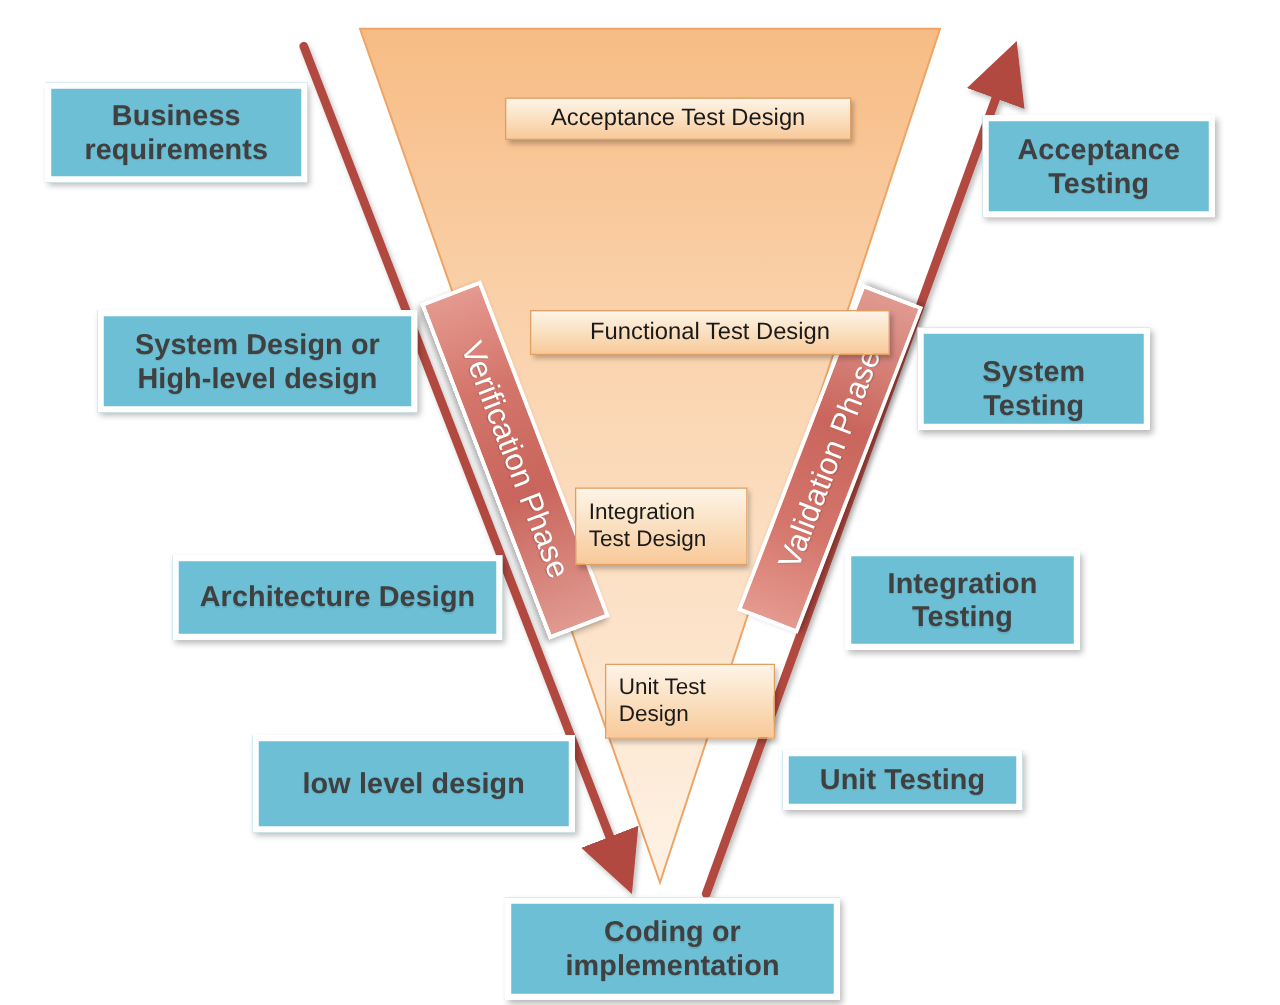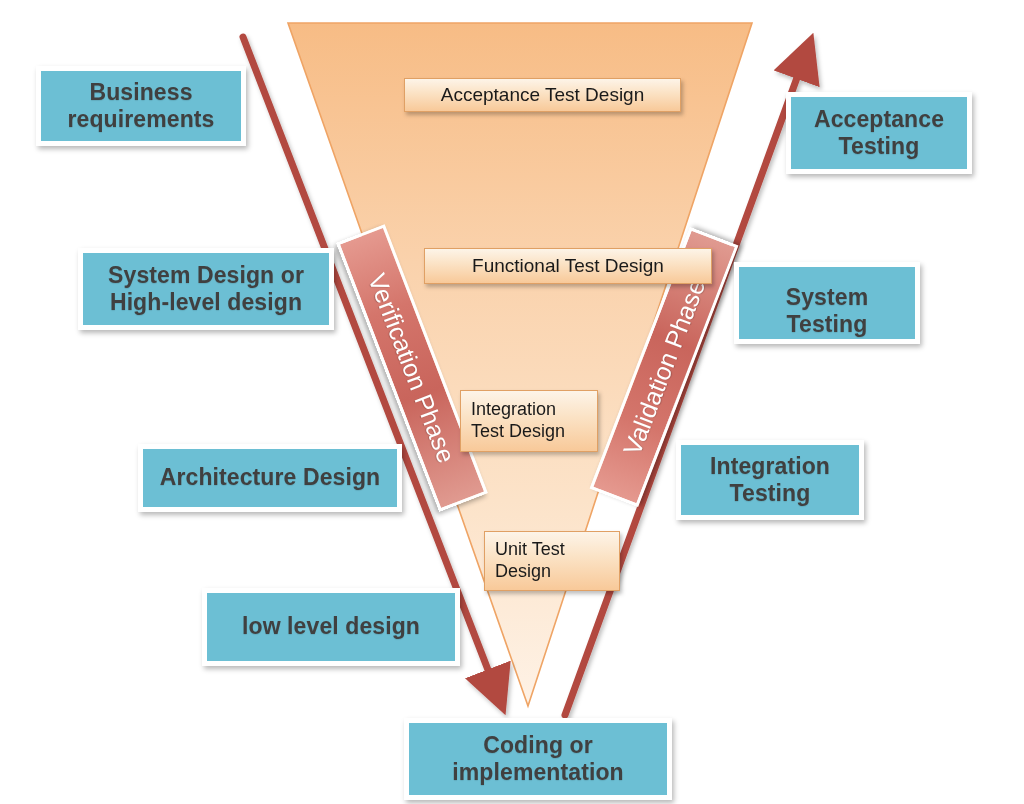--- a/index.html
+++ b/index.html
@@ -192,20 +192,23 @@
     </span>
   </div>
 
   <div class="teal-box" style="left:676px; top:440px; width:188px; height:80px; font-size:23px;">
     <span>
       <span style="display:block;padding:0;">Integration</span>
       <span style="display:block;padding:0;">Testing</span>
     </span>
   </div>
 
+  <div class="teal-box" style="left:626px; top:600px; width:192px; height:48px; font-size:23px;">
+    <span>Unit Testing</span>
+  </div>
 
   <div class="teal-box" style="left:404px; top:718px; width:268px; height:82px; font-size:23px;">
     <span>
       <span style="display:block;padding:0;">Coding or</span>
       <span style="display:block;padding:0;">implementation</span>
     </span>
   </div>
 
 </div>
 

